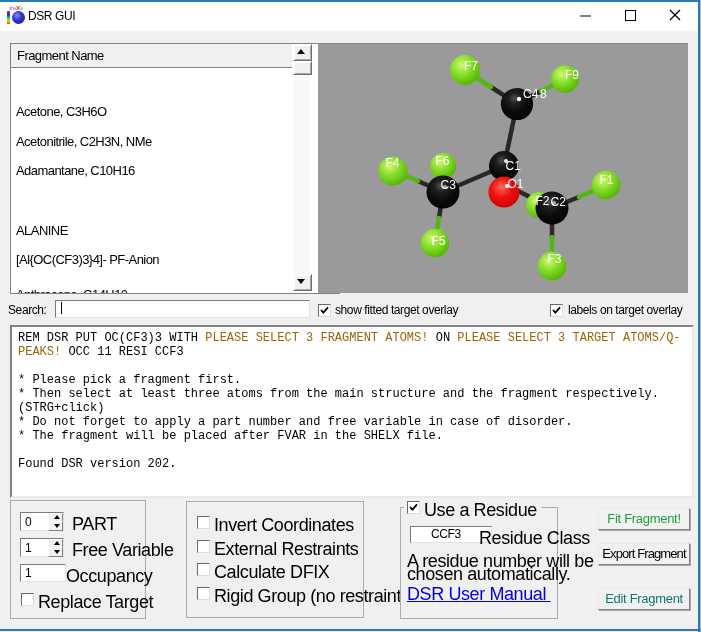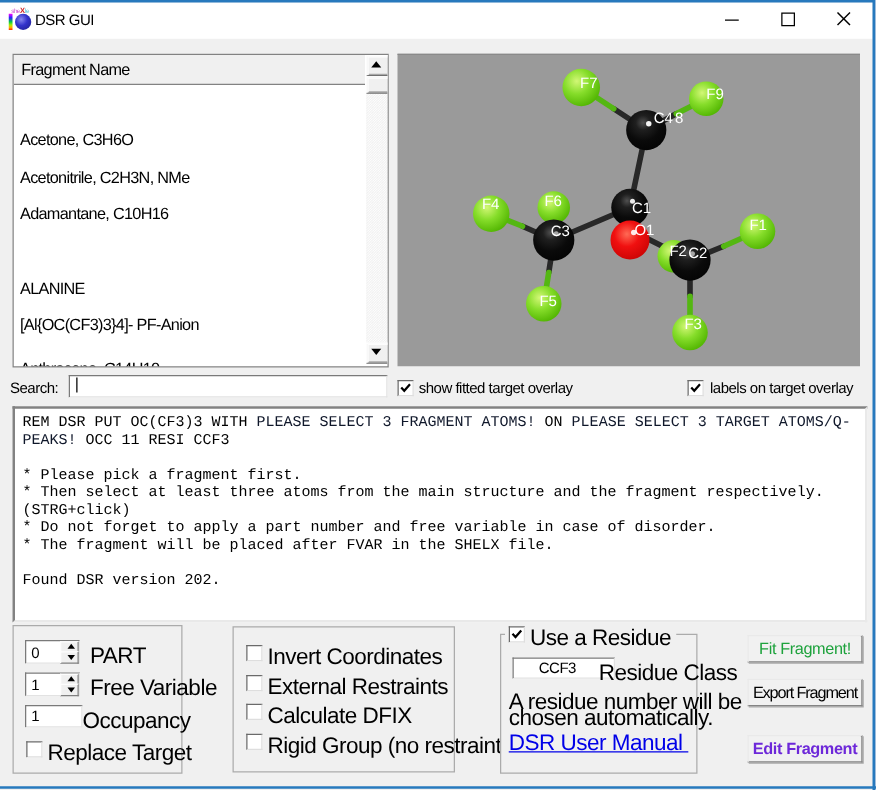--- a/index.html
+++ b/index.html
@@ -9,21 +9,21 @@
   .abs{position:absolute;}
   
   #topborder{left:0;top:0;width:701px;height:2px;background:#2779bd;}
   #rightborder{left:698px;top:0;width:2px;height:632px;background:#2779bd;}
   #rightedge{left:700px;top:0;width:1px;height:632px;background:#9ebddd;}
   #bottomborder{left:0;top:629px;width:701px;height:2px;background:#2779bd;}
   #titlebar{left:0;top:2px;width:698px;height:29px;background:#ffffff;}
   #title{left:28px;top:9px;font-size:12px;color:#000;}
   
   #listbox{left:10px;top:43px;width:299px;height:249px;background:#fff;
-           border:1px solid #828282;overflow:hidden;}
+           border:1px solid #828282;overflow:hidden;padding-left:29px;}
   #listheader{left:0;top:0;width:281px;height:23px;background:#f0f0f0;
               border-bottom:1px solid #828282;}
   #listheader span{position:absolute;left:6px;top:4px;font-size:13px;letter-spacing:-0.55px;}
   .li{position:absolute;left:5px;font-size:13px;letter-spacing:-0.55px;white-space:nowrap;}
   
   #sbar{left:282px;top:0;width:17px;height:247px;background:#f1f1f1;
         background-image:
           linear-gradient(45deg,#fff 25%,transparent 25%,transparent 75%,#fff 75%),
           linear-gradient(45deg,#fff 25%,transparent 25%,transparent 75%,#fff 75%);
         background-size:2px 2px;background-position:0 0,1px 1px;}
@@ -40,21 +40,21 @@
   #caret{left:61px;top:302px;width:1px;height:12px;background:#000;}
   .cb{position:absolute;width:11px;height:11px;background:#fff;
       border:1px solid #6a6a6a;border-bottom-color:#dedede;border-right-color:#dedede;}
   .cb svg{position:absolute;left:0px;top:0px;}
   .cblab{position:absolute;font-size:12px;white-space:nowrap;}
   
   #ta{left:10px;top:325px;width:674px;height:165px;background:#fff;
       border:2px solid;border-color:#828282 #e9e9e9 #e9e9e9 #828282;
       font-family:"Liberation Mono",monospace;font-size:12px;line-height:14px;letter-spacing:0;
       padding:4px 0 0 6px;white-space:pre;overflow:hidden;}
-  #ta .r{color:#0f172a;}
+  #ta .r{color:#a16207;}
   
   .group{position:absolute;border:1px solid #ababab;background:#f0f0f0;}
   .lab{position:absolute;font-size:18px;white-space:nowrap;}
   
   .spin{position:absolute;width:42px;height:17px;background:#fff;
         border:1px solid #7a7a7a;border-bottom-color:#e2e2e2;border-right-color:#e2e2e2;}
   .spin .v{position:absolute;left:4px;top:2px;font-size:12px;}
   .spinb{position:absolute;right:0;width:13px;height:8px;background:#f0f0f0;
          border:1px solid;border-color:#fdfdfd #808080 #808080 #fdfdfd;}
   .ed{position:absolute;background:#fff;border:1px solid #7a7a7a;
@@ -274,13 +274,13 @@
 </div>
 <div class="lab" style="left:424px;top:500px;background:#f0f0f0;padding-right:4px">Use a Residue</div>
 <div class="ed" style="left:410px;top:526px;width:60px;height:15px;padding-left:20px;line-height:15px">CCF3</div>
 <div class="lab" style="left:479px;top:528px">Residue Class</div>
 <div class="lab" style="left:407px;top:551px">A residue number will be</div>
 <div class="lab" style="left:407px;top:564px">chosen automatically.</div>
 <a class="link lab" style="left:407px;top:584px">DSR User Manual&nbsp;</a>
 
 <div class="btn" style="top:508px;color:#1da23c;font-weight:normal">Fit Fragment!</div>
 <div class="btn" style="top:543px;letter-spacing:-0.9px">Export Fragment</div>
-<div class="btn" style="top:588px;color:#6d28d9;font-weight:bold">Edit Fragment</div>
+<div class="btn" style="top:588px;color:#0f766e;font-weight:normal">Edit Fragment</div>
 
 </body></html>

